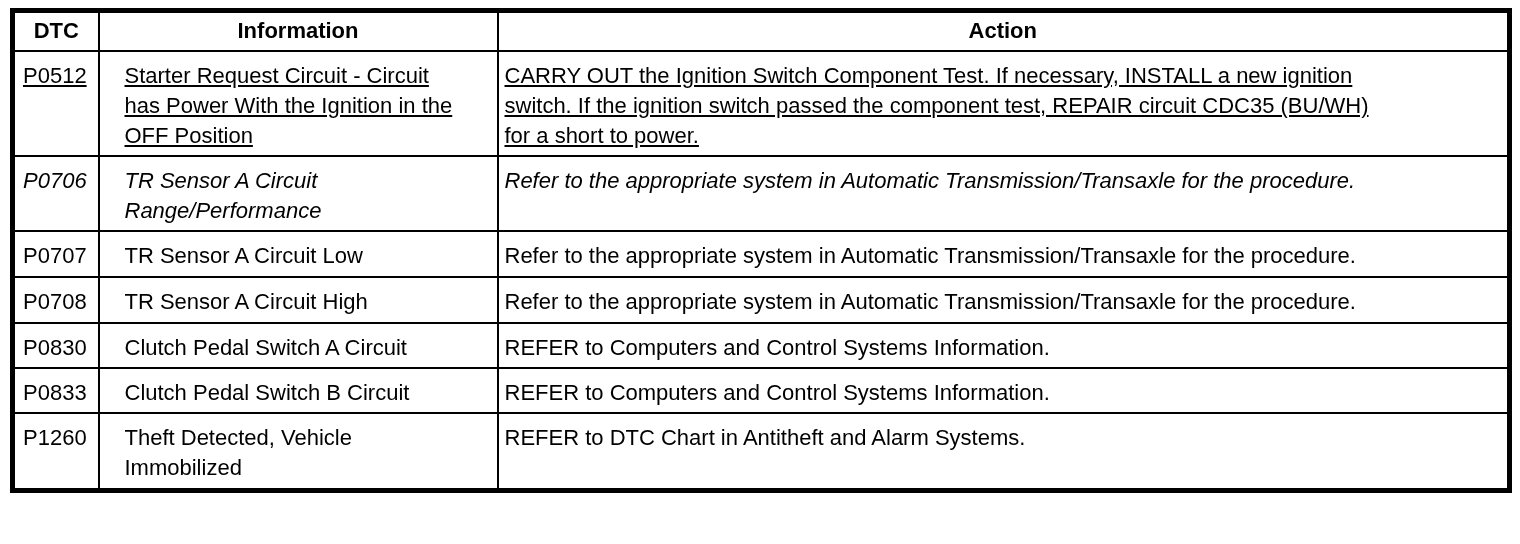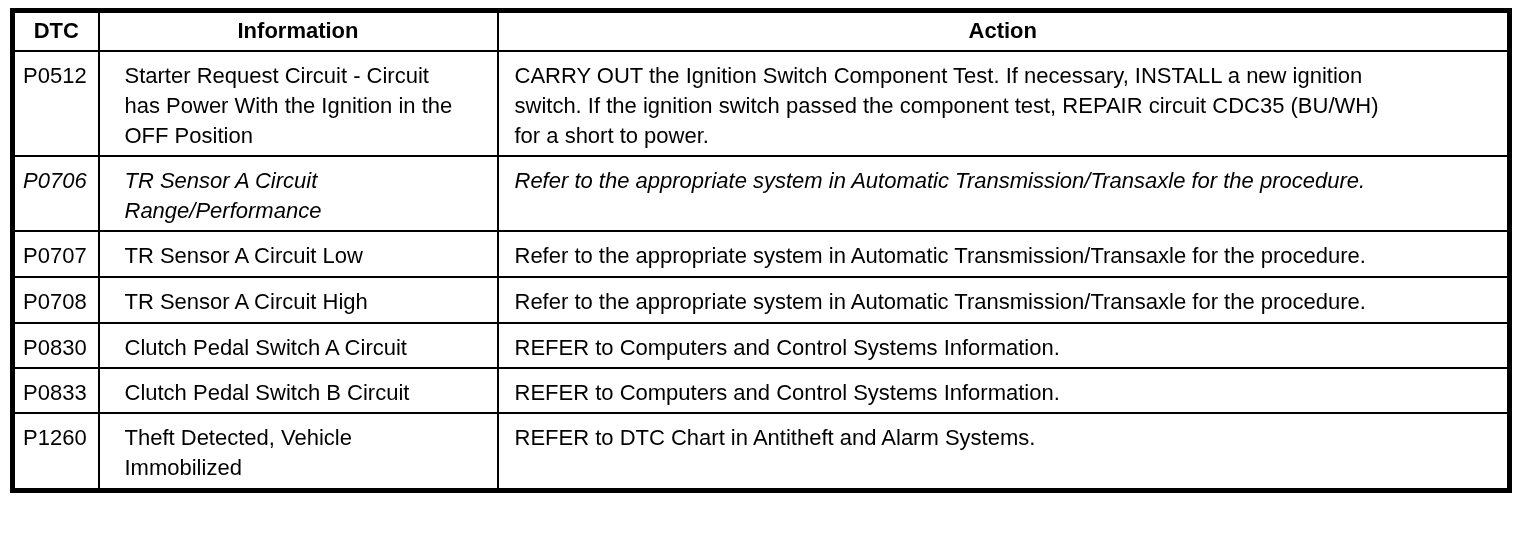--- a/index.html
+++ b/index.html
@@ -45,27 +45,27 @@
     white-space: pre-line;
   }
   td.cell-dtc {
     text-align: left;
     padding-left: 8px;
   }
   td.cell-desc {
     padding-left: 25px;
   }
   td.cell-action {
-    padding-left: 16px;
+    padding-left: 6px;
   }
   col.col-dtc    { width: 86px;  }
   col.col-desc   { width: 399px; }
   col.col-action { width: 1012px;}
   tr.r-head { height: 40px;  }
-  tr.r0     { height: 96px; }
+  tr.r0     { height: 96px; text-decoration: underline; }
   tr.r1     { height: 74px; font-style: italic;  }
   tr.r2     { height: 46px; margin-top: 24px;  }
   tr.r3     { height: 46px;  }
   tr.r4     { height: 32px;  }
   tr.r5     { height: 44px; margin-top: 20px;  }
   tr.r6     { height: 78px;  }
 </style>
 </head>
 <body>
 

